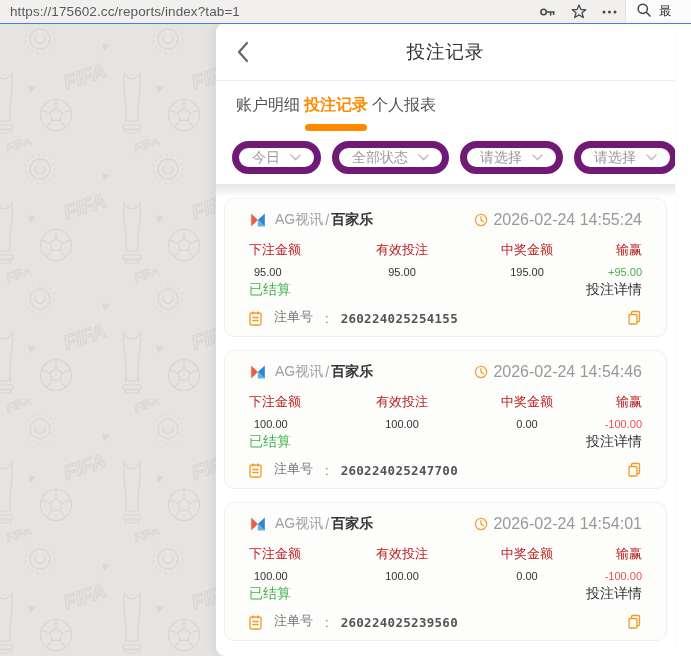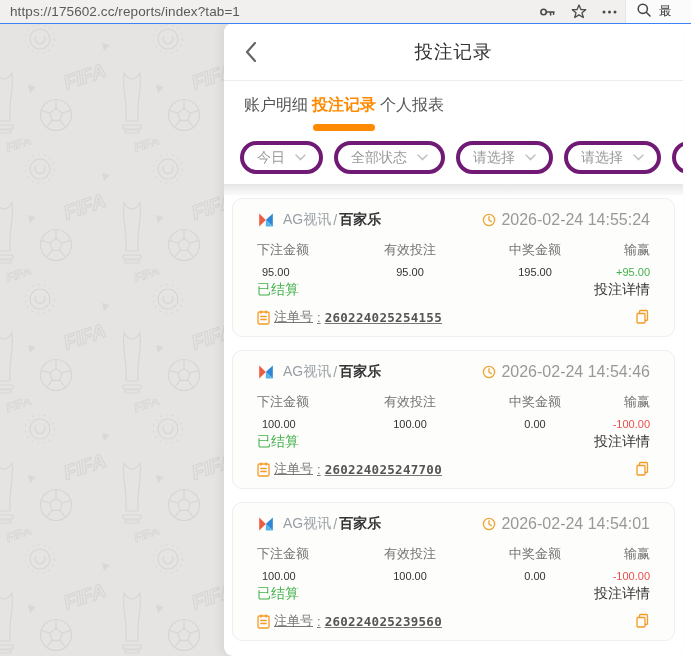--- a/index.html
+++ b/index.html
@@ -15,38 +15,38 @@
   .browser-icons svg{display:block;}
   .browser-right{position:absolute;right:0;top:0;height:23px;width:66px;background:#fcfbfb;
                  border-left:1px solid #e6e5e4;display:flex;align-items:center;gap:7px;padding-left:10px;box-sizing:border-box;}
   .menu-text{font-size:12.5px;color:#333;}
 
   
   .watermark{position:absolute;top:23px;left:0;width:232px;height:633px;background:#e5e4e2;overflow:hidden;}
   .watermark svg{display:block;}
 
   
-  .app{position:absolute;top:23px;left:224px;width:459px;height:633px;background:#fff;
+  .app{position:absolute;top:23px;left:216px;width:459px;height:633px;background:#fff;
        box-shadow:-4px 0 10px rgba(0,0,0,.06);overflow:hidden;border-radius:9px;}
   .app-header{position:relative;height:57px;border-bottom:1px solid #ececec;
               display:flex;align-items:center;justify-content:center;}
   .back-btn{position:absolute;left:20px;top:18px;width:14px;height:22px;cursor:pointer;}
   .page-title{font-size:18.5px;color:#333;font-weight:500;letter-spacing:1px;}
 
   
   .tabs{display:flex;padding-left:18px;height:51px;align-items:center;}
   .tab{font-size:16px;color:#555;position:relative;padding:12px 2px 14px;cursor:pointer;}
   .tab.active{color:#ff8a00;font-weight:700;}
   .tab.active::after{content:"";position:absolute;left:50%;transform:translateX(-50%);
                      bottom:-1px;width:62px;height:7px;border-radius:4px;background:#ff8a00;}
 
   
   .filters{display:flex;gap:11px;padding:9px 0 10px 16px;align-items:center;overflow:hidden;white-space:nowrap;}
   .pill{display:inline-flex;align-items:center;justify-content:space-between;height:33px;
-        border:4px solid #701a75;border-radius:17px;padding:0 13px;font-size:14px;color:#999;
+        border:7px solid #701a75;border-radius:17px;padding:0 13px;font-size:14px;color:#999;
         flex:0 0 auto;box-sizing:border-box;background:#fff;cursor:pointer;}
   .pill:nth-child(1){min-width:79px;}
   .pill:nth-child(2){min-width:101px;}
   .pill:nth-child(n+3){min-width:81px;}
   .pill .chev{color:#c3c3c3;margin-left:10px;}
 
   .band{height:11px;background:linear-gradient(#e6e6e6,#fafafa);}
 
   
   .list{padding:3px 8px 0;}
@@ -54,29 +54,29 @@
         margin-bottom:13px;box-sizing:border-box;}
   .card-head{display:flex;align-items:center;font-size:14px;height:22px;}
   .logo{width:18px;height:18px;flex:0 0 auto;}
   .provider{color:#9aa0a6;margin-left:8px;}
   .slash{color:#9aa0a6;margin:0 2px;}
   .game{color:#333;font-weight:600;}
   .time-wrap{margin-left:auto;display:flex;align-items:center;gap:5px;color:#999;font-size:16px;}
   .grid{display:grid;grid-template-columns:92px 122px 128px 1fr;}
   .grid span:nth-child(2),.grid span:nth-child(3){text-align:center;}
   .grid span:nth-child(4){text-align:right;}
-  .labels{margin-top:10px;font-size:13px;color:#737373;}
+  .labels{margin-top:10px;font-size:13px;color:#b91c1c;}
   .values{margin-top:7px;font-size:11px;color:#333;}
   .values span:nth-child(1){padding-left:5px;}
   .wl.win{color:#43b14b;}
   .wl.loss{color:#ee4d4d;}
   .status-row{display:flex;justify-content:space-between;margin-top:3px;font-size:14px;}
   .status{color:#43b14b;}
   .detail-link{color:#333;cursor:pointer;}
-  .order-row{display:flex;align-items:center;margin-top:9px;font-size:13px;color:#777;gap:4px;text-decoration:underline;}
+  .order-row{display:flex;align-items:flex-end;margin-top:9px;font-size:13px;color:#777;gap:12px;}
   .order-no{font-family:"DejaVu Sans Mono","Liberation Mono",monospace;color:#555;font-weight:700;
             font-size:12.5px;letter-spacing:.3px;}
   .copy-btn{margin-left:auto;cursor:pointer;display:flex;}
 </style>
 </head>
 <body>
 
 <div class="screen">
 
   <div class="browser-bar">

